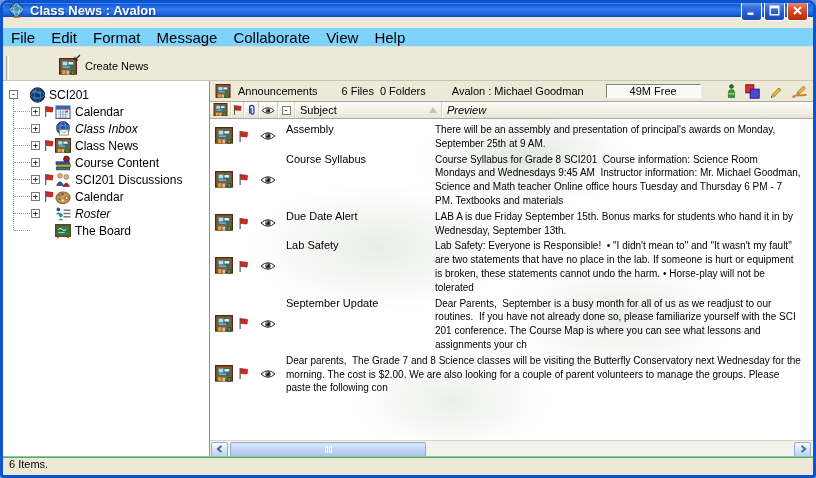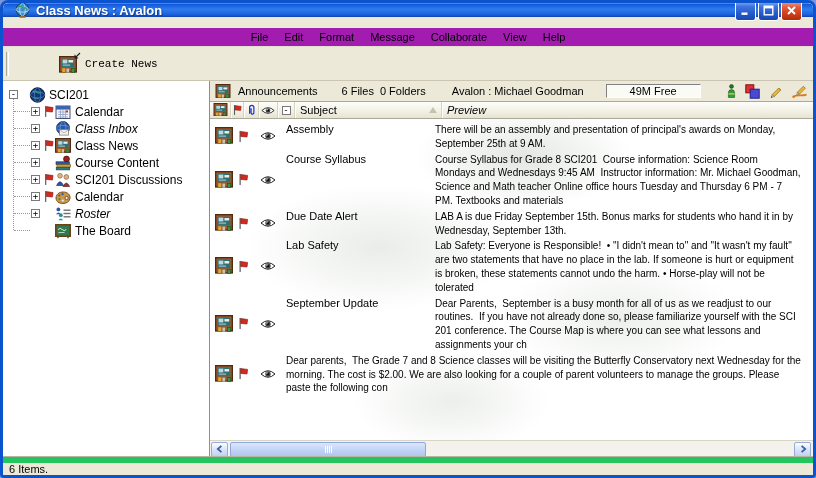--- a/index.html
+++ b/index.html
@@ -1,36 +1,36 @@
 <!DOCTYPE html>
 <html><head>
 <meta charset="utf-8">
 <style>
   html,body{margin:0;padding:0;background:#7A96DF;font-family:"Liberation Sans","DejaVu Sans",sans-serif;}
   *{box-sizing:border-box;}
   .window{position:relative;width:816px;height:478px;background:#ECE9D8;
     border:3px solid #0C54CE;border-radius:8px 8px 4px 4px;overflow:hidden;}
   
   .titlebar{position:absolute;left:0;right:0;top:0;height:14px;display:flex;align-items:center;
-    padding:0 11px;border-radius:5px 5px 0 0;
+    padding:0 5px;border-radius:5px 5px 0 0;
     background:linear-gradient(180deg,#5F9CF5 0%,#1459DC 10%,#2E7BEE 45%,#1D64DE 80%,#1043AE 100%);}
   .titlebar .appicon{width:17px;height:17px;margin-right:5px;flex:none;}
   .title-text{color:#fff;font-weight:bold;font-size:13px;text-shadow:1px 1px 1px #103A8C;flex:1;
     white-space:nowrap;overflow:hidden;}
   .winbtn{width:21px;height:21px;margin-left:2px;flex:none;border-radius:3px;border:1px solid #fff;
     display:flex;align-items:center;justify-content:center;
     background:linear-gradient(180deg,#8DB2F2 0%,#3E73DE 30%,#2257C8 70%,#1A48AE 100%);}
   .winbtn.close{background:linear-gradient(180deg,#F0A088 0%,#E2593A 35%,#CC3913 75%,#B02E0C 100%);}
   
-  .menubar{position:absolute;left:0;right:0;top:25px;height:19px;background:#a21caf;
-    display:flex;align-items:center;font-size:11px;color:#000;border-bottom:1px solid #E2DECF;justify-content:center;}
+  .menubar{position:absolute;left:0;right:0;top:25px;height:19px;background:#7dd3fc;
+    display:flex;align-items:center;font-size:15px;color:#000;border-bottom:1px solid #E2DECF;}
   .menu-item{padding:2px 8px;}
   
   .toolbar{position:absolute;left:0;right:0;top:44px;height:34px;background:#ECE9D8;
-    display:flex;align-items:center;border-bottom:1px solid #C9C5B2;font-family:Liberation Mono, monospace;}
+    display:flex;align-items:flex-end;border-bottom:1px solid #C9C5B2;}
   .grip{width:3px;height:24px;margin-left:3px;border-left:1px solid #aca899;border-right:1px solid #fff;}
   .tbbutton{display:flex;align-items:center;gap:6px;margin-left:42px;padding:3px 7px;border:1px solid transparent;font-size:11px;}
   
   .content{position:absolute;left:0;right:0;top:78px;bottom:18px;display:flex;}
   .treepane{width:207px;flex:none;background:#fff;border-right:1px solid #8E8E8E;position:relative;
     padding-top:5px;font-size:11px;overflow:hidden;}
   .treeline{position:absolute;left:10px;top:18px;height:131px;border-left:1px dotted #9a9a9a;}
   .trow{display:flex;align-items:center;height:17px;position:relative;white-space:nowrap;}
   .trow .expbox{width:9px;height:9px;flex:none;border:1px solid #7a7a7a;background:#fff;
     font-size:9px;line-height:7px;text-align:center;font-family:"DejaVu Sans Mono",monospace;color:#000;}
@@ -86,21 +86,21 @@
   .sbtn{width:17px;height:15px;margin:0 1px;border:1px solid #95ABD8;border-radius:2px;
     background:linear-gradient(180deg,#FDFEFF 0%,#D9E4F8 50%,#C0D2F2 100%);
     display:flex;align-items:center;justify-content:center;flex:none;}
   .sthumb{position:absolute;left:20px;width:196px;top:1px;height:15px;border:1px solid #8CA8DC;border-radius:2px;
     background:linear-gradient(180deg,#DCE7FB 0%,#C1D3F5 55%,#AFC6F0 100%);
     display:flex;align-items:center;justify-content:center;gap:1px;}
   .sthumb i{display:block;width:1px;height:7px;background:#93ADDC;border-right:1px solid #fff;}
   .sbtn.right{position:absolute;right:1px;}
   
   .statusbar{position:absolute;left:0;right:0;bottom:0;height:18px;background:#ECE9D8;
-    border-top:6px solid #22c55e;box-shadow:0 -1px 0 #B8B4A2;font-size:11px;display:flex;align-items:center;padding:0 6px;}
+    border-top:1px solid #22c55e;box-shadow:0 -1px 0 #B8B4A2;font-size:11px;display:flex;padding:0 6px;}
 </style>
 </head>
 <body>
 
 <svg width="0" height="0" style="position:absolute">
   <defs>
     <symbol id="i-news" viewBox="0 0 16 16">
       <rect x="0.6" y="0.6" width="14.8" height="13.6" fill="#9C5A2E" stroke="#54290E" stroke-width="1.2"></rect>
       <rect x="2.4" y="2.4" width="11.2" height="7.6" fill="#2E6F74"></rect>
       <rect x="3.2" y="3.2" width="4.2" height="3.4" fill="#BFD8E0"></rect>

